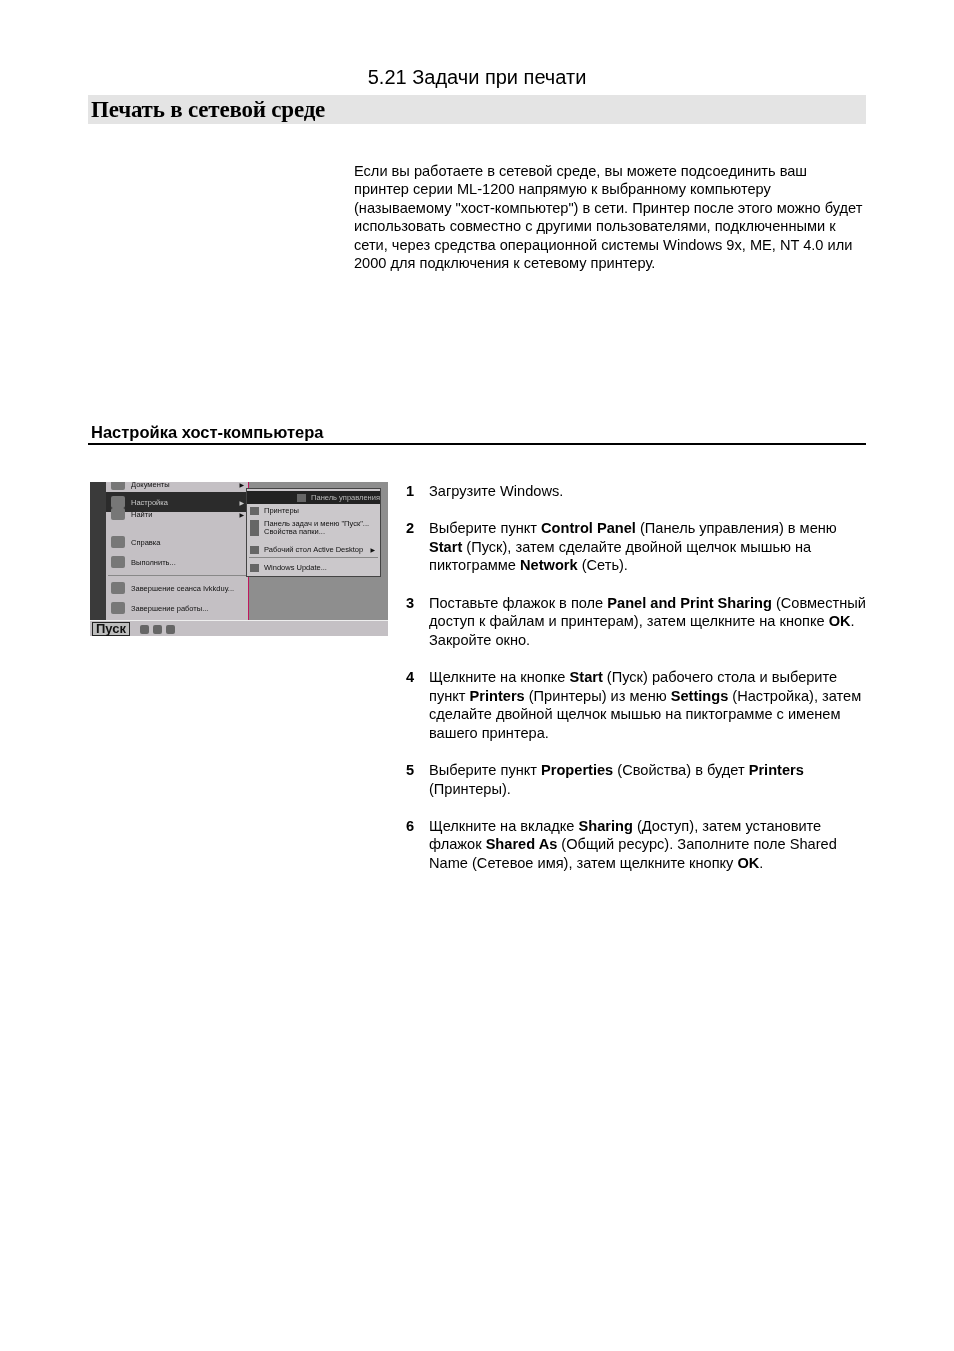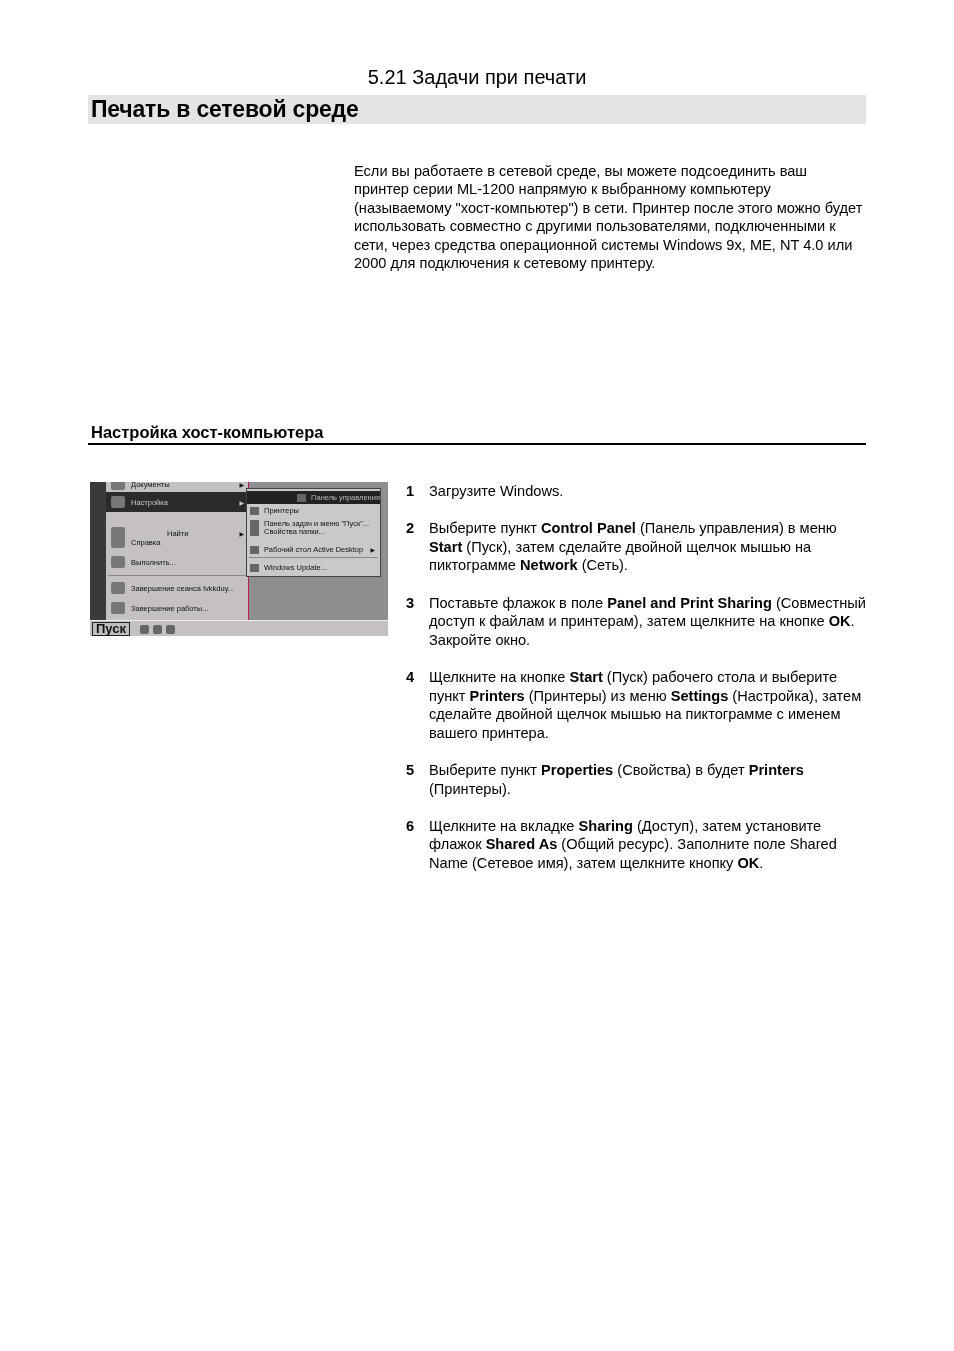--- a/index.html
+++ b/index.html
@@ -1,21 +1,21 @@
 <!DOCTYPE html>
 <html><head>
   <meta charset="utf-8">
   <style>
     html, body { margin: 0; padding: 0; background: #ffffff; }
     body { width: 954px; height: 1351px; position: relative; overflow: hidden;
            font-family: "Liberation Sans", sans-serif; color: #000; }
     .page-header { position: absolute; top: 58px; left: 0; width: 954px; text-align: center;
                    font-size: 20px; margin-top: 8px; }
     .title-bar { position: absolute; top: 95px; left: 88px; width: 778px; height: 29px;
-                 background: #e4e4e4; }
+                 background: #e4e4e4; font-family: Liberation Serif, serif; }
     .title-bar h1 { margin: 0; font-size: 23px; font-weight: bold; line-height: 29px;
                     padding-left: 3px; letter-spacing: -0.2px; }
     .intro { position: absolute; top: 162px; left: 354px; width: 512px; font-size: 14.6px;
              line-height: 18.4px; }
     .intro p { margin: 0 0 19px 0; }
     .section-head { position: absolute; top: 422px; left: 88px; width: 778px;
                     border-bottom: 2px solid #000; padding-bottom: 1px; }
     .section-head h2 { margin: 0 0 0 3px; font-size: 16.5px; font-weight: bold; line-height: 20px; }
     .steps { position: absolute; top: 482px; left: 404px; width: 462px; font-size: 14.6px;
              line-height: 18.6px; margin: 0; padding: 0; list-style: none; }
@@ -75,21 +75,21 @@
       <div class="mi" style="top: -8px;">
         <span class="ico"></span>
         <span>Документы</span>
         <span class="arrow">▶</span>
       </div>
       <div class="mi sel" style="top: 10px;">
         <span class="ico"></span>
         <span>Настройка</span>
         <span class="arrow">▶</span>
       </div>
-      <div class="mi" style="top: 41px; gap: 36px;">
+      <div class="mi" style="top: 22px;">
         <span class="ico"></span>
         <span>Найти</span>
         <span class="arrow">▶</span>
       </div>
       <div class="mi" style="top: 50px;">
         <span class="ico"></span>
         <span>Справка</span>
       </div>
       <div class="mi" style="top: 70px;">
         <span class="ico"></span>

